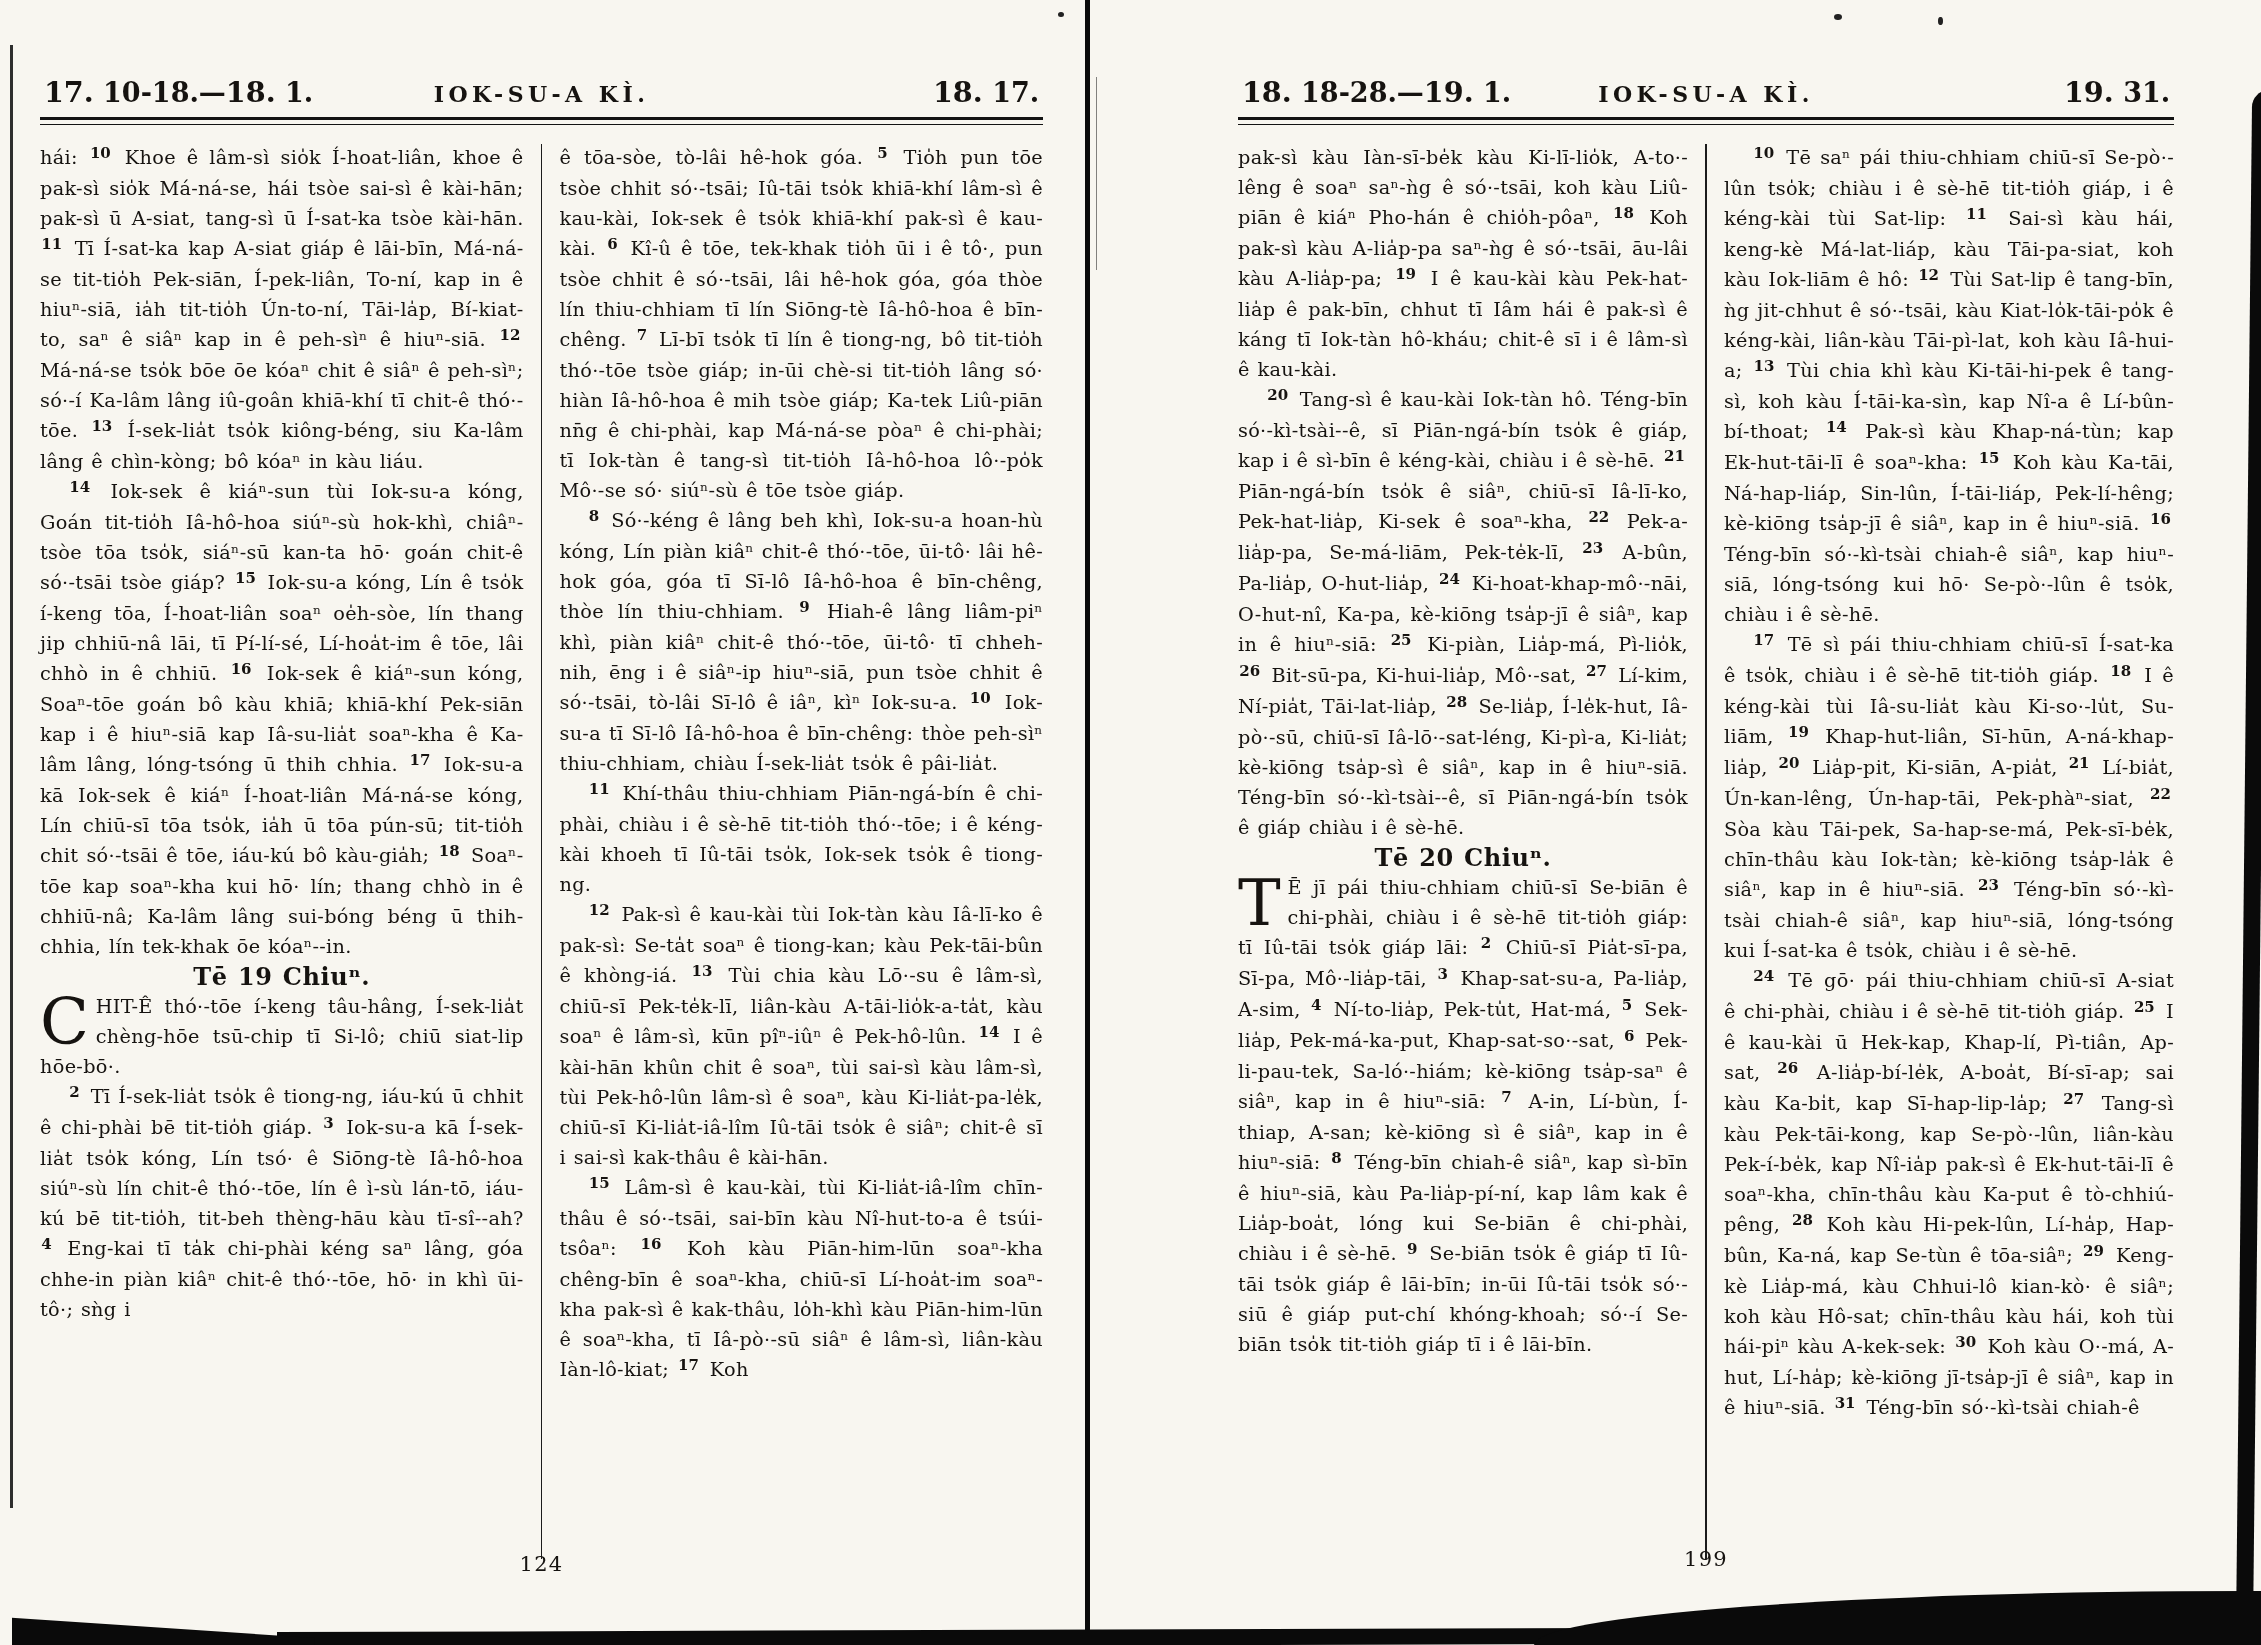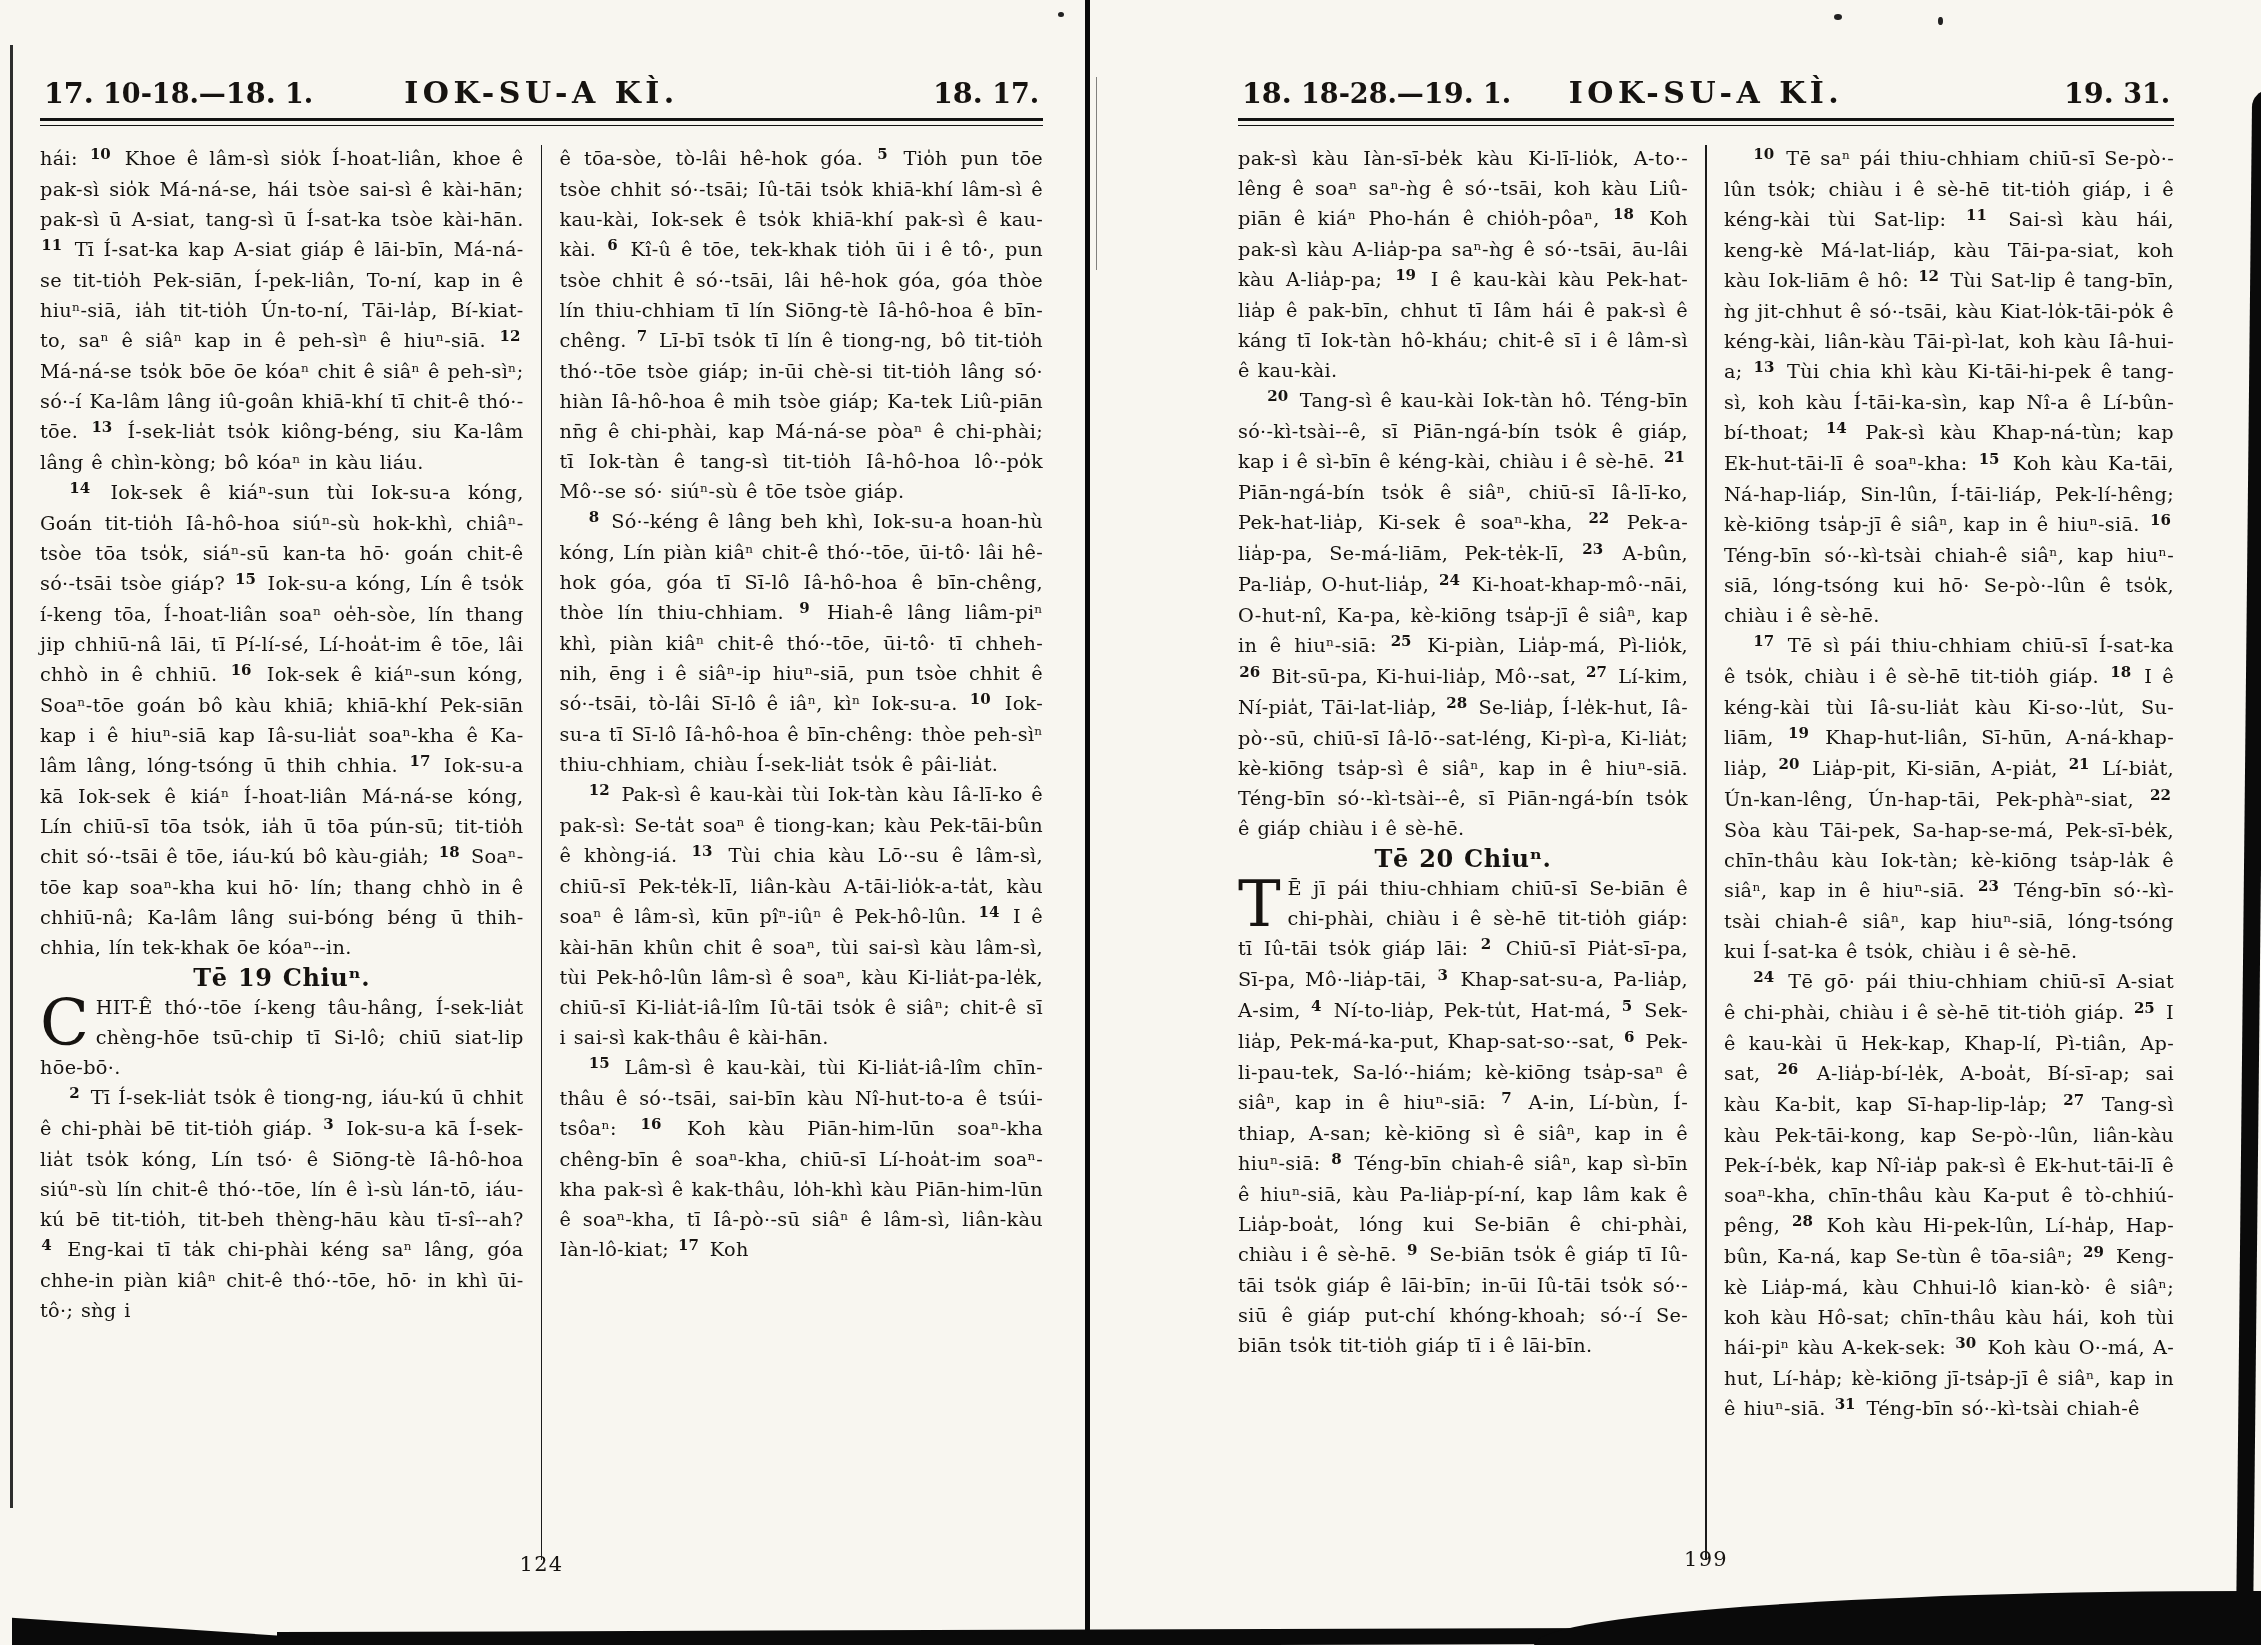--- a/index.html
+++ b/index.html
@@ -8,21 +8,21 @@
     background:#f8f6f0;
     font-family:"DejaVu Serif","Liberation Serif",serif;
     color:#161310;
   }
   .page{position:absolute;}
   #page-left{left:40px;top:75px;width:1003px;}
   #page-right{left:1238px;top:75px;width:936px;}
 
   .running-head{display:flex;align-items:baseline;font-weight:bold;font-size:27px;padding:0 3.9px;}
   .rh-left{flex:1.1;text-align:left;white-space:nowrap;}
-  .rh-center{flex:1;text-align:center;letter-spacing:4.5px;font-size:30px;white-space:nowrap;}
+  .rh-center{flex:1;text-align:center;letter-spacing:4.5px;font-size:22px;white-space:nowrap;}
   .rh-right{flex:1.1;text-align:right;white-space:nowrap;}
   .running-head .mk{font-size:1.06em;}
 
   .head-rule{margin-top:7.7px;border-top:3.2px solid #131313;border-bottom:1.9px solid #131313;height:4.5px;}
 
   .cols{display:flex;margin-top:18px;align-items:flex-start;}
   .col{flex:1;text-align:justify;font-size:19.3px;line-height:30px;
        letter-spacing:0.3px;word-spacing:1.3px;}
   .divider{width:1.9px;background:#1c1c1c;margin:1.3px 17px 0 17px;height:1415px;flex:0 0 1.9px;}
 
@@ -65,20 +65,21 @@
         <p class="cont">hái: <span class="mk">10</span> Khoe ê lâm-sì sio̍k Í-hoat-liân, khoe ê pak-sì sio̍k Má-ná-se, hái tsòe sai-sì ê kài-hān; pak-sì ū A-siat, tang-sì ū Í-sat-ka tsòe kài-hān. <span class="mk">11</span> Tī Í-sat-ka kap A-siat giáp ê lāi-bīn, Má-ná-se tit-tio̍h Pek-siān, Í-pek-liân, To-ní, kap in ê hiuⁿ-siā, ia̍h tit-tio̍h Ún-to-ní, Tāi-la̍p, Bí-kiat-to, saⁿ ê siâⁿ kap in ê peh-sìⁿ ê hiuⁿ-siā. <span class="mk">12</span> Má-ná-se tso̍k bōe ōe kóaⁿ chit ê siâⁿ ê peh-sìⁿ; só·-í Ka-lâm lâng iû-goân khiā-khí tī chit-ê thó·-tōe. <span class="mk">13</span> Í-sek-lia̍t tso̍k kiông-béng, siu Ka-lâm lâng ê chìn-kòng; bô kóaⁿ in kàu liáu.</p>
         <p class="para"><span class="mk">14</span> Iok-sek ê kiáⁿ-sun tùi Iok-su-a kóng, Goán tit-tio̍h Iâ-hô-hoa siúⁿ-sù hok-khì, chiâⁿ-tsòe tōa tso̍k, siáⁿ-sū kan-ta hō· goán chit-ê só·-tsāi tsòe giáp? <span class="mk">15</span> Iok-su-a kóng, Lín ê tso̍k í-keng tōa, Í-hoat-liân soaⁿ oe̍h-sòe, lín thang jip chhiū-nâ lāi, tī Pí-lí-sé, Lí-hoa̍t-im ê tōe, lâi chhò in ê chhiū. <span class="mk">16</span> Iok-sek ê kiáⁿ-sun kóng, Soaⁿ-tōe goán bô kàu khiā; khiā-khí Pek-siān kap i ê hiuⁿ-siā kap Iâ-su-lia̍t soaⁿ-kha ê Ka-lâm lâng, lóng-tsóng ū thih chhia. <span class="mk">17</span> Iok-su-a kā Iok-sek ê kiáⁿ Í-hoat-liân Má-ná-se kóng, Lín chiū-sī tōa tso̍k, ia̍h ū tōa pún-sū; tit-tio̍h chit só·-tsāi ê tōe, iáu-kú bô kàu-gia̍h; <span class="mk">18</span> Soaⁿ-tōe kap soaⁿ-kha kui hō· lín; thang chhò in ê chhiū-nâ; Ka-lâm lâng sui-bóng béng ū thih-chhia, lín tek-khak ōe kóaⁿ--in.</p>
         <p class="section-heading">Tē 19 Chiuⁿ.</p>
         <p class="cont"><span class="dropcap">C</span>HIT-Ê thó·-tōe í-keng tâu-hâng, Í-sek-lia̍t chèng-hōe tsū-chip tī Si-lô; chiū siat-lip hōe-bō·.</p>
         <p class="para"><span class="mk">2</span> Tī Í-sek-lia̍t tso̍k ê tiong-ng, iáu-kú ū chhit ê chi-phài bē tit-tio̍h giáp. <span class="mk">3</span> Iok-su-a kā Í-sek-lia̍t tso̍k kóng, Lín tsó· ê Siōng-tè Iâ-hô-hoa siúⁿ-sù lín chit-ê thó·-tōe, lín ê ì-sù lán-tō, iáu-kú bē tit-tio̍h, tit-beh thèng-hāu kàu tī-sî--ah? <span class="mk">4</span> Eng-kai tī ta̍k chi-phài kéng saⁿ lâng, góa chhe-in piàn kiâⁿ chit-ê thó·-tōe, hō· in khì ūi-tô·; sǹg i</p>
       </div>
     <div class="divider"></div>
     <div class="col">
         <p class="cont">ê tōa-sòe, tò-lâi hê-hok góa. <span class="mk">5</span> Tio̍h pun tōe tsòe chhit só·-tsāi; Iû-tāi tso̍k khiā-khí lâm-sì ê kau-kài, Iok-sek ê tso̍k khiā-khí pak-sì ê kau-kài. <span class="mk">6</span> Kî-û ê tōe, tek-khak tio̍h ūi i ê tô·, pun tsòe chhit ê só·-tsāi, lâi hê-hok góa, góa thòe lín thiu-chhiam tī lín Siōng-tè Iâ-hô-hoa ê bīn-chêng. <span class="mk">7</span> Lī-bī tso̍k tī lín ê tiong-ng, bô tit-tio̍h thó·-tōe tsòe giáp; in-ūi chè-si tit-tio̍h lâng só· hiàn Iâ-hô-hoa ê mih tsòe giáp; Ka-tek Liû-piān nn̄g ê chi-phài, kap Má-ná-se pòaⁿ ê chi-phài; tī Iok-tàn ê tang-sì tit-tio̍h Iâ-hô-hoa lô·-po̍k Mô·-se só· siúⁿ-sù ê tōe tsòe giáp.</p>
         <p class="para"><span class="mk">8</span> Só·-kéng ê lâng beh khì, Iok-su-a hoan-hù kóng, Lín piàn kiâⁿ chit-ê thó·-tōe, ūi-tô· lâi hê-hok góa, góa tī Sī-lô Iâ-hô-hoa ê bīn-chêng, thòe lín thiu-chhiam. <span class="mk">9</span> Hiah-ê lâng liâm-piⁿ khì, piàn kiâⁿ chit-ê thó·-tōe, ūi-tô· tī chheh-nih, ēng i ê siâⁿ-ip hiuⁿ-siā, pun tsòe chhit ê só·-tsāi, tò-lâi Sī-lô ê iâⁿ, kìⁿ Iok-su-a. <span class="mk">10</span> Iok-su-a tī Sī-lô Iâ-hô-hoa ê bīn-chêng: thòe peh-sìⁿ thiu-chhiam, chiàu Í-sek-lia̍t tso̍k ê pâi-lia̍t.</p>
+        <p class="para"><span class="mk">11</span> Khí-thâu thiu-chhiam Piān-ngá-bín ê chi-phài, chiàu i ê sè-hē tit-tio̍h thó·-tōe; i ê kéng-kài khoeh tī Iû-tāi tso̍k, Iok-sek tso̍k ê tiong-ng.</p>
         <p class="para"><span class="mk">12</span> Pak-sì ê kau-kài tùi Iok-tàn kàu Iâ-lī-ko ê pak-sì: Se-ta̍t soaⁿ ê tiong-kan; kàu Pek-tāi-bûn ê khòng-iá. <span class="mk">13</span> Tùi chia kàu Lō·-su ê lâm-sì, chiū-sī Pek-te̍k-lī, liân-kàu A-tāi-lio̍k-a-ta̍t, kàu soaⁿ ê lâm-sì, kūn pîⁿ-iûⁿ ê Pek-hô-lûn. <span class="mk">14</span> I ê kài-hān khûn chit ê soaⁿ, tùi sai-sì kàu lâm-sì, tùi Pek-hô-lûn lâm-sì ê soaⁿ, kàu Ki-lia̍t-pa-le̍k, chiū-sī Ki-lia̍t-iâ-lîm Iû-tāi tso̍k ê siâⁿ; chit-ê sī i sai-sì kak-thâu ê kài-hān.</p>
         <p class="para"><span class="mk">15</span> Lâm-sì ê kau-kài, tùi Ki-lia̍t-iâ-lîm chīn-thâu ê só·-tsāi, sai-bīn kàu Nî-hut-to-a ê tsúi-tsôaⁿ: <span class="mk">16</span> Koh kàu Piān-him-lūn soaⁿ-kha chêng-bīn ê soaⁿ-kha, chiū-sī Lí-hoa̍t-im soaⁿ-kha pak-sì ê kak-thâu, lo̍h-khì kàu Piān-him-lūn ê soaⁿ-kha, tī Iâ-pò·-sū siâⁿ ê lâm-sì, liân-kàu Iàn-lô-kiat; <span class="mk">17</span> Koh</p>
       </div>
   </div>
   <div class="page-number">124</div>
 </div>
 
 <div class="page" id="page-right">
   <div class="running-head">
     <span class="rh-left"><span class="mk">18.</span> 18-28.—<span class="mk">19.</span> 1.</span>

